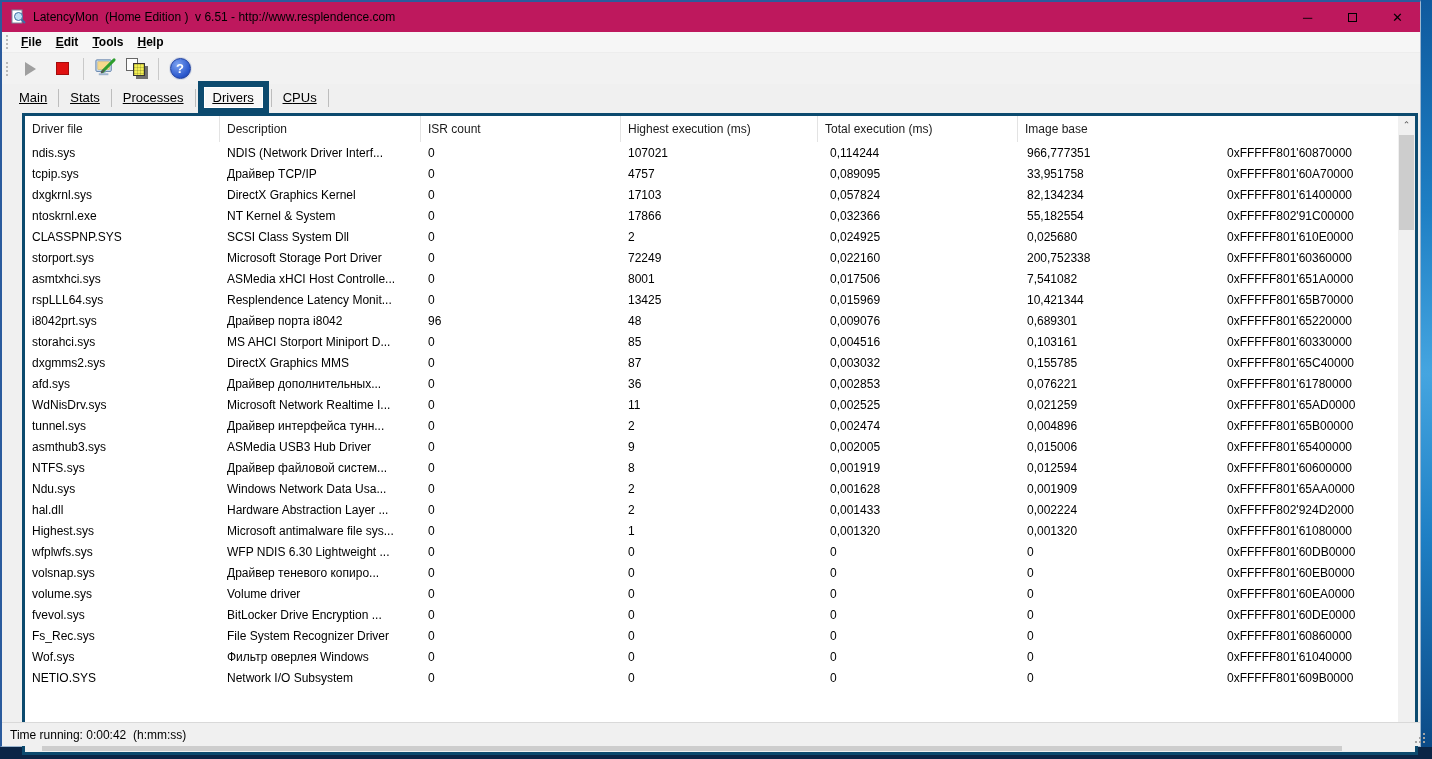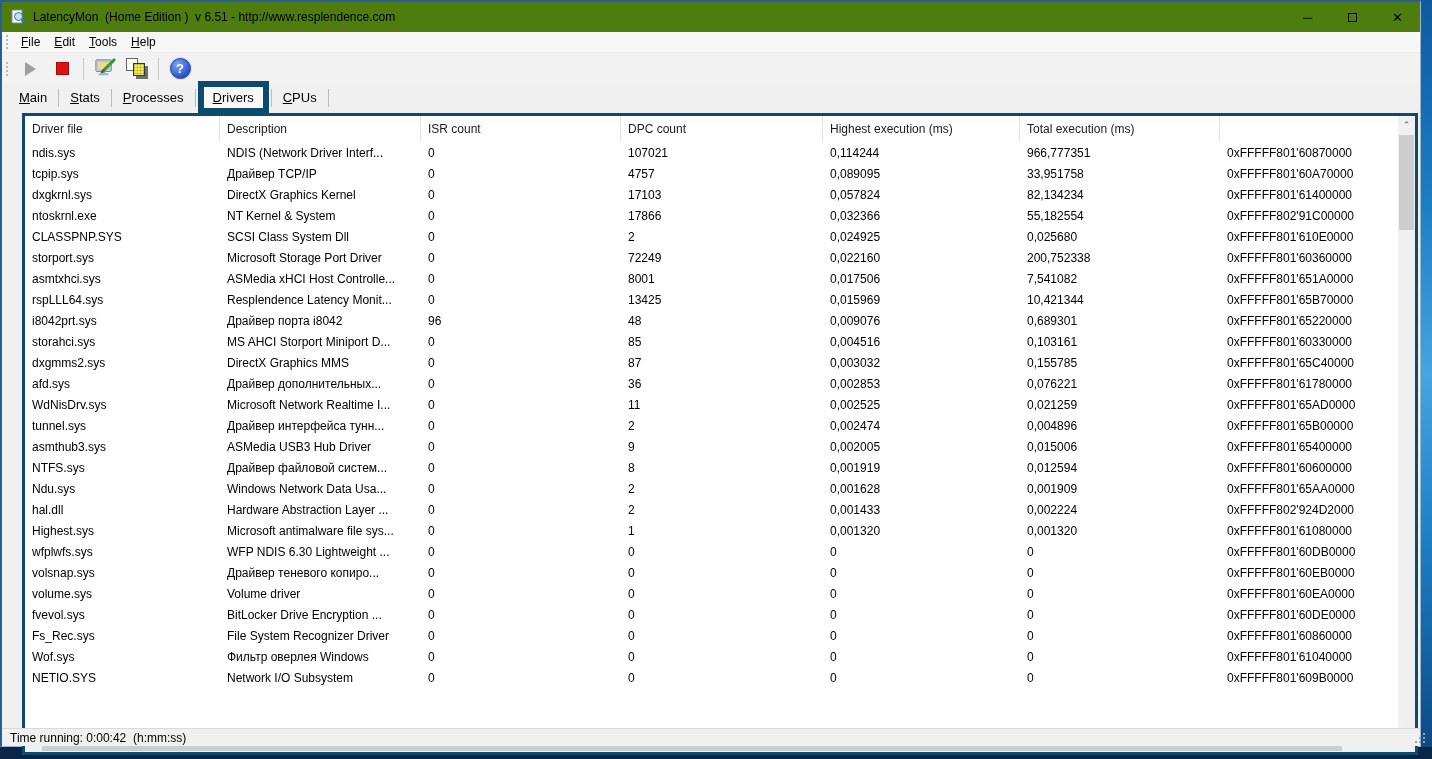--- a/index.html
+++ b/index.html
@@ -13,48 +13,48 @@
     position:absolute; right:0; top:0; width:14px; height:747px;
     background:linear-gradient(180deg,#0f5a9e 0%,#1e7fc4 28%,#45a5e0 50%,#1e7fc4 72%,#0c4a86 100%);
   }
   .window {
     position:absolute; left:0; top:0; width:1421px; height:747px;
     background:#f0f0f0;
     border-top:2px solid #2b5b9d; border-left:2px solid #2b5b9d;
     border-right:1px solid #9db6cf; border-bottom:1px solid #9db6cf;
   }
   
-  .titlebar { height:30px; background:#4d7c0f; display:flex; align-items:center; }
+  .titlebar { height:30px; background:#be185d; display:flex; align-items:center; }
   .app-icon { width:16px; height:16px; margin-left:8px; flex:0 0 auto; }
   .title-text { margin-left:7px; font-size:12px; color:#000; white-space:pre; }
   .tb-spacer { flex:1; }
   .win-btn { width:45px; height:30px; display:flex; align-items:center; justify-content:center; font-size:13px; color:#000; }
   .max-glyph { width:9px; height:9px; border:1px solid #000; display:block; }
   
-  .menubar { height:21px; background:#f6f6f6; display:flex; align-items:center; font-size:12px; color:#000; border-bottom:1px solid #ededed; }
+  .menubar { height:21px; background:#f6f6f6; display:flex; align-items:center; font-size:12px; color:#000; border-bottom:1px solid #ededed;font-weight:bold; }
   .gripper { width:3px; height:14px; border-left:2px dotted #b9b9b9; margin:0 5px 0 4px; }
   .menu-item { padding:2px 7px; }
   
   .toolbar { height:31px; background:#f2f2f2; display:flex; align-items:center; }
   .tool { width:26px; height:26px; display:flex; align-items:center; justify-content:center; margin:0 3px; }
   .tsep { width:1px; height:22px; background:#c9c9c9; margin:0 5px; }
   .play-glyph { width:0; height:0; border-left:11px solid #9f9f9f; border-top:7px solid transparent; border-bottom:7px solid transparent; }
   .stop-glyph { width:13px; height:13px; background:#e01111; border:1px solid #a50c0c; }
   .copy-glyph { position:relative; width:24px; height:24px; }
   .copy-back { position:absolute; left:1px; top:1px; width:12px; height:13px; background:#fdfdfd; border:1px solid #666; }
   .copy-front { position:absolute; left:8px; top:6px; width:12px; height:13px; background:#f2ee52;
     background-image:linear-gradient(rgba(0,0,0,.15) 1px,transparent 1px),linear-gradient(90deg,rgba(0,0,0,.15) 1px,transparent 1px);
     background-size:3px 3px; border:1px solid #333; box-shadow:3px 3px 0 #6f6f6f; }
   .help-glyph { width:21px; height:21px; border-radius:50%; color:#fff; font-weight:bold; font-size:13px;
     display:flex; align-items:center; justify-content:center;
     background:radial-gradient(circle at 35% 30%,#7da4f2,#2a57cc 68%,#1c3fa4);
     border:1px solid #1b3c9c; box-shadow:0 0 0 1px #d8dde8; }
   
   .tabbar { height:27px; background:#f0f0f0; display:flex; align-items:center; padding-left:8px; font-size:13px; color:#000; }
-  .tab { padding:3px 9px; }
+  .tab { padding:3px 9px;text-decoration:underline; }
   .tab.selected { border:6px solid #0c4a6e; background:#f7f7f7; box-shadow:inset 0 0 0 1px #fff; }
   .tab-sep { width:1px; height:18px; background:#bdbdbd; margin:0 2px; }
   
   .list { position:relative; margin:2px 2px 0 20px; height:642px; background:#fff; border:3px solid #0c4a6e; overflow:hidden; }
   .list-inner { position:absolute; left:0; top:0; right:17px; bottom:17px; overflow:hidden; }
   .lheader { display:flex; height:26px; background:#fff; }
   .hcell { display:flex; align-items:center; padding-left:7px; font-size:12px; color:#1a1a1a; border-right:1px solid #e3e3e3; flex:0 0 auto; }
   .lrows { overflow:hidden; }
   .row { display:flex; height:21px; }
   .cell { display:flex; align-items:center; padding-left:7px; font-size:12px; color:#000; white-space:nowrap; overflow:hidden; flex:0 0 auto; }
@@ -63,21 +63,21 @@
   
   .vscroll { position:absolute; right:0; top:0; bottom:17px; width:17px; background:#f0f0f0; }
   .hscroll { position:absolute; left:0; bottom:0; right:17px; height:17px; background:#f0f0f0; display:flex; align-items:center; }
   .corner { position:absolute; right:0; bottom:0; width:17px; height:17px; background:#f0f0f0; }
   .sb-arrow { width:17px; height:17px; display:flex; align-items:center; justify-content:center; color:#505050; font-size:9px; flex:0 0 auto; }
   .v-thumb { position:absolute; left:1px; top:19px; width:15px; height:95px; background:#cdcdcd; }
   .v-down { position:absolute; bottom:0; left:0; }
   .h-thumb { height:15px; width:1300px; background:#cdcdcd; flex:0 0 auto; }
   .h-right { margin-left:auto; }
   
-  .statusbar { position:absolute; left:0; right:0; bottom:0; height:18px; background:#f0f0f0; border-top:1px solid #d9d9d9;
+  .statusbar { position:absolute; left:0; right:0; bottom:0; height:24px; background:#f0f0f0; border-top:1px solid #d9d9d9;
     display:flex; align-items:center; font-size:12px; color:#000; padding-left:8px; }
   .status-text { white-space:pre; }
   .grip { position:absolute; right:3px; bottom:3px; width:2px; height:2px; background:#a3a3a3;
     box-shadow:4px 0 0 #a3a3a3, 8px 0 0 #a3a3a3, 8px -4px 0 #a3a3a3, 8px -8px 0 #a3a3a3, 4px -4px 0 #a3a3a3; }
   u { text-decoration:underline; }
 </style>
 </head>
 <body>
 
 <div class="desktop-strip"></div>
@@ -154,23 +154,23 @@
     <span class="tab"><u>C</u>PUs</span>
     <span class="tab-sep"></span>
   </div>
 
   <div class="list">
     <div class="list-inner">
       <div class="lheader">
           <div class="hcell c0">Driver file</div>
           <div class="hcell c1">Description</div>
           <div class="hcell c2">ISR count</div>
-          <div class="hcell c3">DPC count</div>
           <div class="hcell c4">Highest execution (ms)</div>
           <div class="hcell c5">Total execution (ms)</div>
+          <div class="hcell c6">Image base</div>
         </div>
       <div class="lrows">
           <div class="row">
             <div class="cell c0">ndis.sys</div>
             <div class="cell c1">NDIS (Network Driver Interf...</div>
             <div class="cell c2">0</div>
             <div class="cell c3">107021</div>
             <div class="cell c4">0,114244</div>
             <div class="cell c5">966,777351</div>
             <div class="cell c6">0xFFFFF801'60870000</div>

